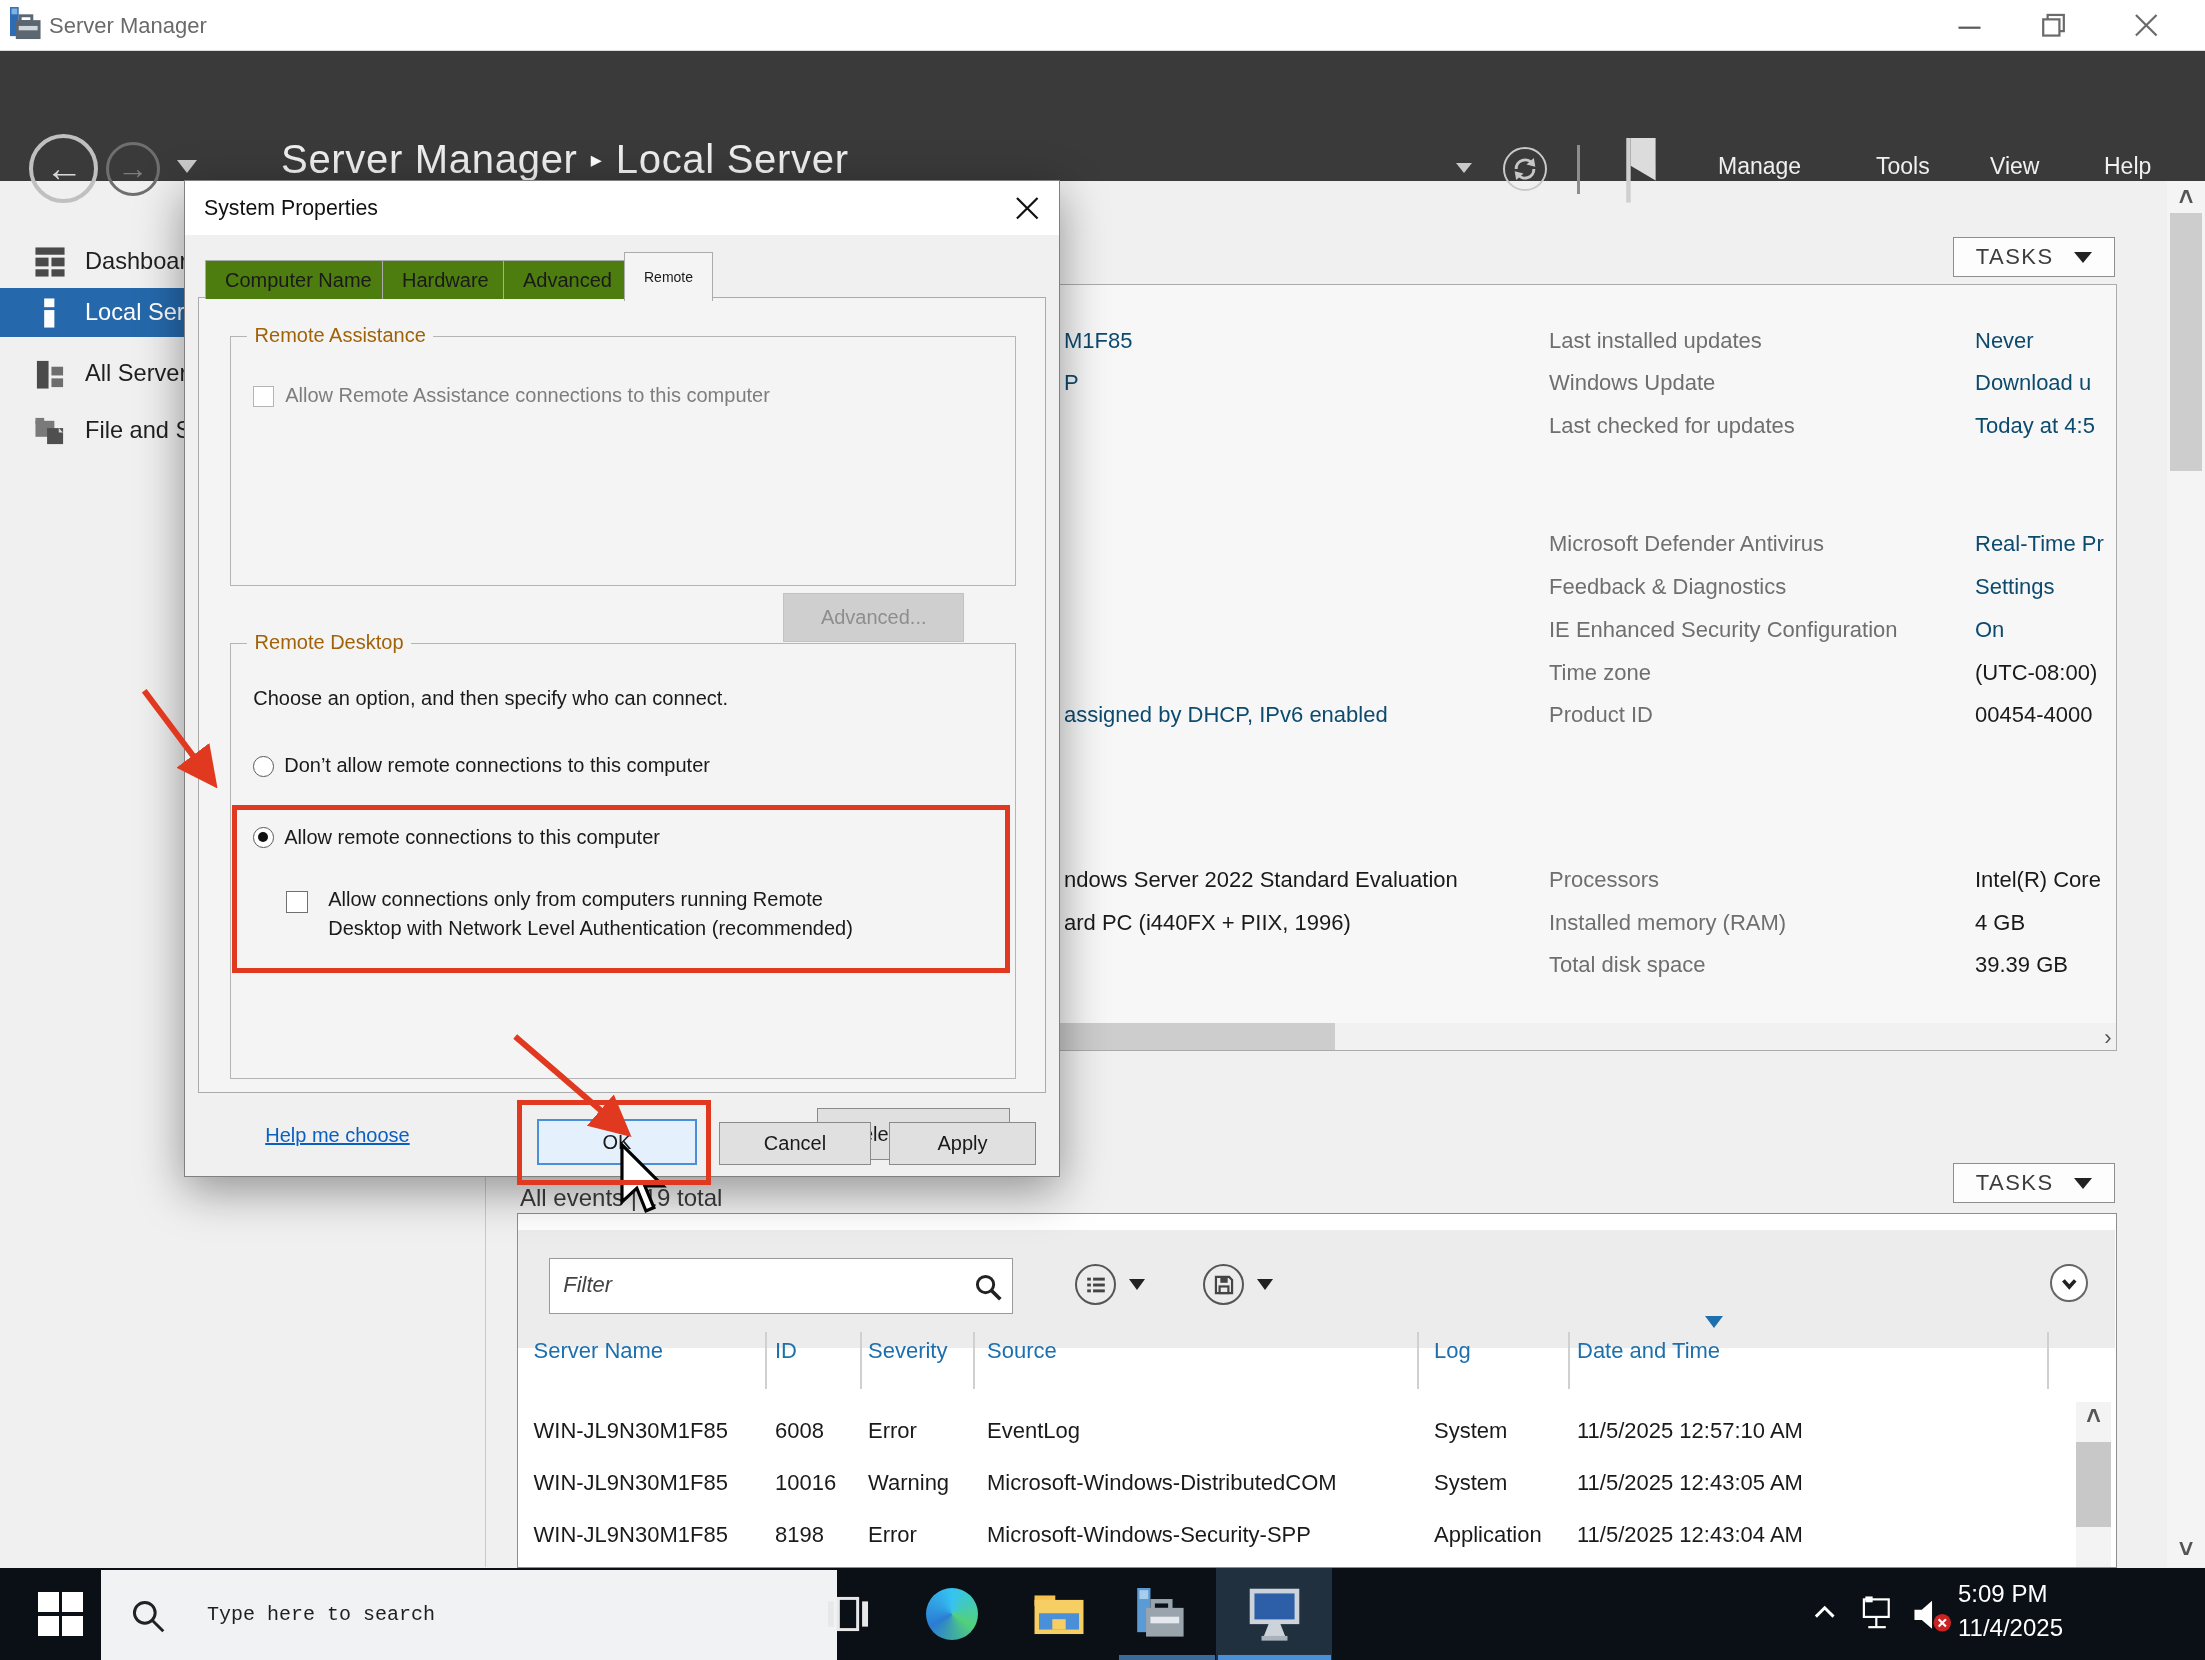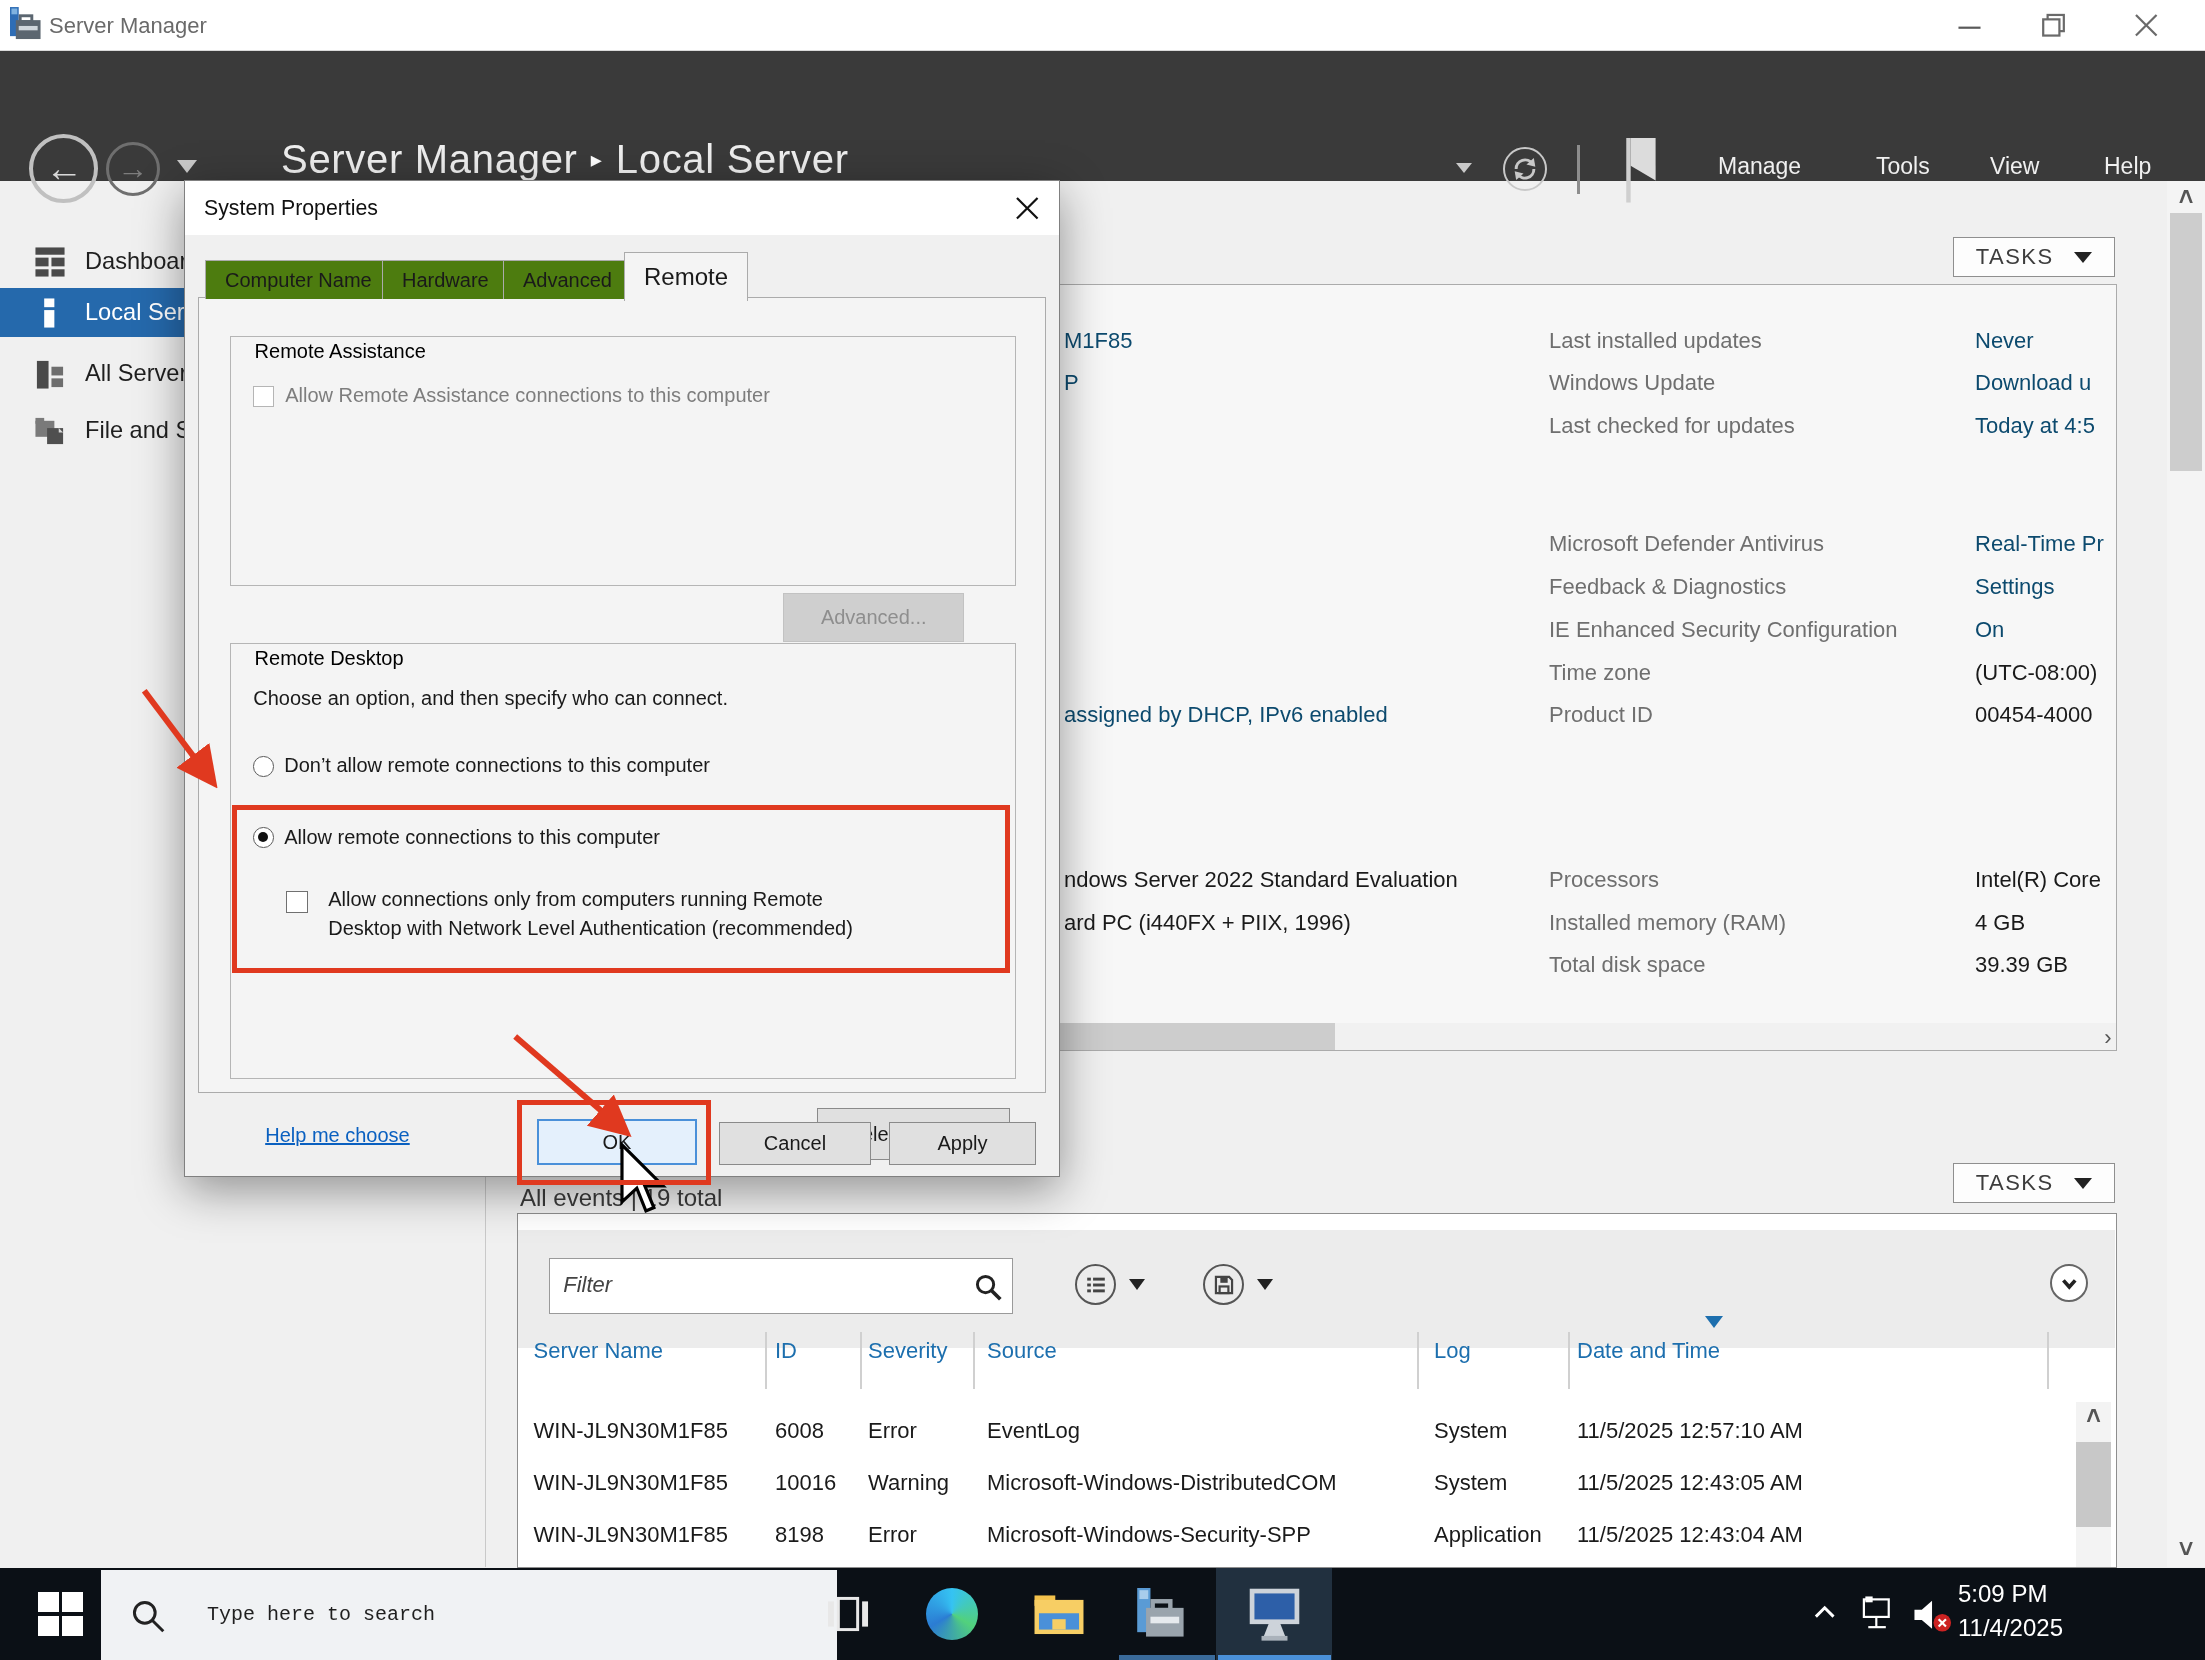--- a/index.html
+++ b/index.html
@@ -79,25 +79,25 @@
   #main-vscroll .thumb { position:absolute; left:2.9px; top:33px; width:32px; height:258px; background:#cdcdcd; }
   .chev { color:#555; font-size:25px; font-weight:bold; }
 
   
   #dialog { position:absolute; left:184px; top:180px; width:876px; height:997px; background:#f0f0f0; border:1.5px solid #808080; box-shadow:0 13.2px 44px rgba(0,0,0,0.40); z-index:10; }
   #dlg-titlebar { position:absolute; left:0; top:0; width:100%; height:54px; background:#ffffff; }
   #dlg-title { position:absolute; left:19px; top:14.7px; font-size:21.3px; color:#111; }
   #dlg-close { position:absolute; left:823px; top:10.3px; width:38px; height:34px; display:flex; align-items:center; justify-content:center; }
   #tabpage { position:absolute; left:13.2px; top:116px; width:848px; height:796px; background:#f4f4f4; border:1.5px solid #ababab; }
   .tab { position:absolute; top:79px; height:39px; background:#4d7c0f; border:1.5px solid #ababab; border-bottom:none; display:flex; align-items:center; justify-content:center; font-size:20px; color:#1a1a1a; padding:0 19px; z-index:2;}
-  .tab.active { top:71px; height:49px; background:#f4f4f4; font-size:24px; z-index:3; }
+  .tab.active { top:71px; height:49px; background:#f4f4f4; font-size:14px; z-index:3; }
   #tab0{ left:20px; } #tab1{ left:197px; } #tab2{ left:318px; } #tab3{ left:439px; }
 
   .groupbox { position:absolute; border:1.5px solid #b5b5b5; }
-  .groupbox .gb-label { position:absolute; left:16px; top:-13.2px; background:#f4f4f4; padding:0 7.4px; font-size:20px; color:#000000; white-space:nowrap;margin-top:16px; }
+  .groupbox .gb-label { position:absolute; left:16px; top:-13.2px; background:#f4f4f4; padding:0 7.4px; font-size:20px; color:#a16207; white-space:nowrap; }
   #gb-ra { left:31px; top:38px; width:786px; height:250px; }
   #gb-rd { left:31px; top:345px; width:786px; height:436px; }
 
   .checkbox { position:absolute; width:20.6px; height:20.6px; background:#fff; border:1.5px solid #707070; }
   .checkbox.disabled { border-color:#b5b5b5; }
   .radio { position:absolute; width:20.6px; height:20.6px; background:#fff; border:1.5px solid #5a5a5a; border-radius:50%; }
   .radio.checked::after { content:""; position:absolute; left:3.7px; top:3.7px; width:10.3px; height:10.3px; border-radius:50%; background:#111; }
   .ctl-label { position:absolute; font-size:20px; color:#1a1a1a; white-space:nowrap; }
   .ctl-label.disabled { color:#7d7d7d; }
 

